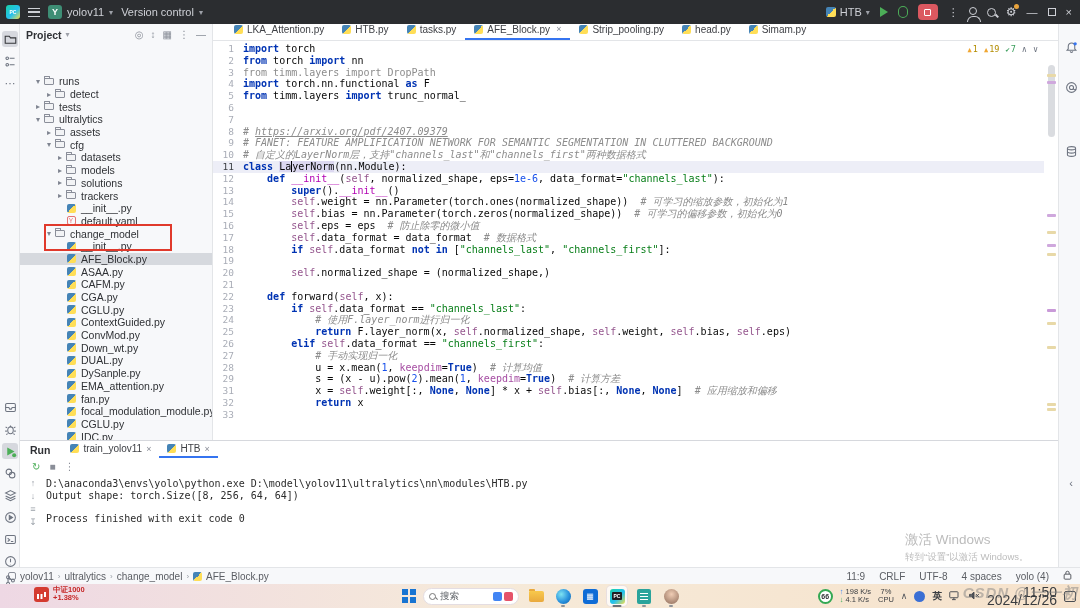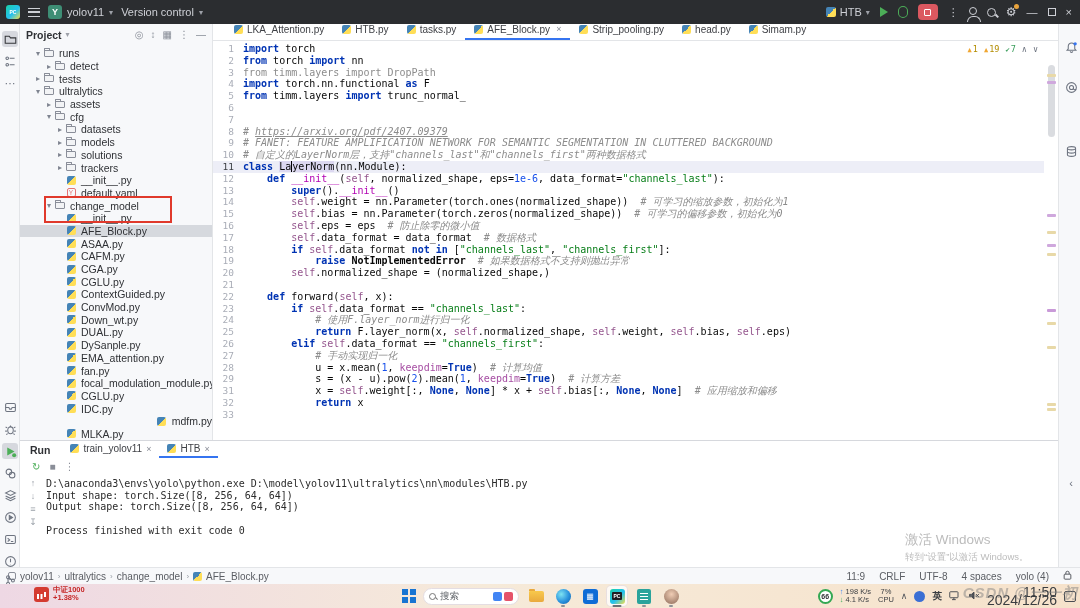--- a/index.html
+++ b/index.html
@@ -39,21 +39,21 @@
   .stripe.left { border-right:1px solid #e3e5e8; }
   .stripe.right { border-left:1px solid #e3e5e8; width:22px; }
   .st-ic { width:16px; height:16px; display:flex; align-items:center; justify-content:center; color:#6e7480; font-size:11px; margin:3px 0; border-radius:3px; position:absolute; left:2px; }
   .st-ic.act { background:#d6d8de; color:#34363a; }
   .st-ic svg { width:13px; height:13px; }
 
   .central { flex:1 1 auto; display:flex; flex-direction:column; min-width:0; }
   .top-row { height:416px; display:flex; min-height:0; }
 
   
-  .project { width:193px; background:#f7f8fa; border-right:1px solid #e3e5e8; flex:0 0 auto; display:flex; flex-direction:column; font-size:10.5px; color:#2f3135; position:relative; }
+  .project { width:193px; background:#f7f8fa; border-right:1px solid #e3e5e8; flex:0 0 auto; display:flex; flex-direction:column; font-size:10.5px; color:#2f3135; position:relative;gap:28px; }
   .proj-head { height:21px; display:flex; align-items:center; padding:0 6px; gap:4px; flex:0 0 auto; }
   .proj-title { font-weight:bold; font-size:10.5px; }
   .ph-icons { margin-left:auto; display:flex; gap:7px; color:#878c96; font-size:10px; }
   .tree { flex:1 1 auto; overflow:hidden; position:relative; padding-top:2px; }
   .trow { height:12.7px; display:flex; align-items:center; white-space:nowrap; }
   .trow.sel { background:#d6d9de; }
   .t-chev { width:10px; text-align:center; color:#7f8490; font-size:8px; flex:0 0 auto; }
   .t-ic { width:12px; margin-right:4px; display:flex; align-items:center; justify-content:center; flex:0 0 auto; }
   .fold { width:10px; height:7px; border:1px solid #8a8e99; border-radius:1px; position:relative; background:#f2f3f5; }
   .fold:before { content:""; position:absolute; top:-3px; left:-1px; width:4px; height:2px; border:1px solid #8a8e99; border-bottom:none; border-radius:1px 1px 0 0; }
@@ -557,21 +557,21 @@
                 <div class="code-line"><span class="gut">9</span><span class="ct"><span class="tk-c"># FANET: FEATURE AMPLIFICATION NETWORK FOR SEMANTIC SEGMENTATION IN CLUTTERED BACKGROUND</span></span></div>
                 <div class="code-line"><span class="gut">10</span><span class="ct"><span class="tk-c"># 自定义的LayerNorm层，支持"channels_last"和"channels_first"两种数据格式</span></span></div>
                 <div class="code-line hl"><span class="gut">11</span><span class="ct"><span class="tk-kw">class</span><span class="tk-pl"> </span><span class="tk-hlid">La</span><span class="caret"></span><span class="tk-hlid">yerNorm</span><span class="tk-pl">(nn.Module):</span></span></div>
                 <div class="code-line"><span class="gut">12</span><span class="ct"><span class="tk-pl">    </span><span class="tk-kw">def</span><span class="tk-pl"> </span><span class="tk-mg">__init__</span><span class="tk-pl">(</span><span class="tk-sf">self</span><span class="tk-pl">, normalized_shape, eps=</span><span class="tk-num">1e-6</span><span class="tk-pl">, data_format=</span><span class="tk-s">"channels_last"</span><span class="tk-pl">):</span></span></div>
                 <div class="code-line"><span class="gut">13</span><span class="ct"><span class="tk-pl">        </span><span class="tk-kw">super</span><span class="tk-pl">().</span><span class="tk-mg">__init__</span><span class="tk-pl">()</span></span></div>
                 <div class="code-line"><span class="gut">14</span><span class="ct"><span class="tk-pl">        </span><span class="tk-sf">self</span><span class="tk-pl">.weight = nn.Parameter(torch.ones(normalized_shape))  </span><span class="tk-c"># 可学习的缩放参数，初始化为1</span></span></div>
                 <div class="code-line"><span class="gut">15</span><span class="ct"><span class="tk-pl">        </span><span class="tk-sf">self</span><span class="tk-pl">.bias = nn.Parameter(torch.zeros(normalized_shape))  </span><span class="tk-c"># 可学习的偏移参数，初始化为0</span></span></div>
                 <div class="code-line"><span class="gut">16</span><span class="ct"><span class="tk-pl">        </span><span class="tk-sf">self</span><span class="tk-pl">.eps = eps  </span><span class="tk-c"># 防止除零的微小值</span></span></div>
                 <div class="code-line"><span class="gut">17</span><span class="ct"><span class="tk-pl">        </span><span class="tk-sf">self</span><span class="tk-pl">.data_format = data_format  </span><span class="tk-c"># 数据格式</span></span></div>
                 <div class="code-line"><span class="gut">18</span><span class="ct"><span class="tk-pl">        </span><span class="tk-kw">if</span><span class="tk-pl"> </span><span class="tk-sf">self</span><span class="tk-pl">.data_format </span><span class="tk-kw">not in</span><span class="tk-pl"> [</span><span class="tk-s">"channels_last"</span><span class="tk-pl">, </span><span class="tk-s">"channels_first"</span><span class="tk-pl">]:</span></span></div>
-                <div class="code-line"><span class="gut">19</span><span class="ct"><span class="tk-pl">            </span><span class="tk-kw">raise</span><span class="tk-pl"> </span><span class="tk-exc">NotImplementedError</span><span class="tk-pl">  </span><span class="tk-c"># 如果数据格式不支持则抛出异常</span></span></div>
+                <div class="code-line"><span class="gut">19</span></div>
                 <div class="code-line"><span class="gut">20</span><span class="ct"><span class="tk-pl">        </span><span class="tk-sf">self</span><span class="tk-pl">.normalized_shape = (normalized_shape,)</span></span></div>
                 <div class="code-line"><span class="gut">21</span><span class="ct">&nbsp;</span></div>
                 <div class="code-line"><span class="gut">22</span><span class="ct"><span class="tk-pl">    </span><span class="tk-kw">def</span><span class="tk-pl"> </span><span class="tk-fn">forward</span><span class="tk-pl">(</span><span class="tk-sf">self</span><span class="tk-pl">, x):</span></span></div>
                 <div class="code-line"><span class="gut">23</span><span class="ct"><span class="tk-pl">        </span><span class="tk-kw">if</span><span class="tk-pl"> </span><span class="tk-sf">self</span><span class="tk-pl">.data_format == </span><span class="tk-s">"channels_last"</span><span class="tk-pl">:</span></span></div>
                 <div class="code-line"><span class="gut">24</span><span class="ct"><span class="tk-pl">            </span><span class="tk-c"># 使用F.layer_norm进行归一化</span></span></div>
                 <div class="code-line"><span class="gut">25</span><span class="ct"><span class="tk-pl">            </span><span class="tk-kw">return</span><span class="tk-pl"> F.layer_norm(x, </span><span class="tk-sf">self</span><span class="tk-pl">.normalized_shape, </span><span class="tk-sf">self</span><span class="tk-pl">.weight, </span><span class="tk-sf">self</span><span class="tk-pl">.bias, </span><span class="tk-sf">self</span><span class="tk-pl">.eps)</span></span></div>
                 <div class="code-line"><span class="gut">26</span><span class="ct"><span class="tk-pl">        </span><span class="tk-kw">elif</span><span class="tk-pl"> </span><span class="tk-sf">self</span><span class="tk-pl">.data_format == </span><span class="tk-s">"channels_first"</span><span class="tk-pl">:</span></span></div>
                 <div class="code-line"><span class="gut">27</span><span class="ct"><span class="tk-pl">            </span><span class="tk-c"># 手动实现归一化</span></span></div>
                 <div class="code-line"><span class="gut">28</span><span class="ct"><span class="tk-pl">            u = x.mean(</span><span class="tk-num">1</span><span class="tk-pl">, </span><span class="tk-ka">keepdim</span><span class="tk-pl">=</span><span class="tk-kw">True</span><span class="tk-pl">)  </span><span class="tk-c"># 计算均值</span></span></div>
                 <div class="code-line"><span class="gut">29</span><span class="ct"><span class="tk-pl">            s = (x - u).pow(</span><span class="tk-num">2</span><span class="tk-pl">).mean(</span><span class="tk-num">1</span><span class="tk-pl">, </span><span class="tk-ka">keepdim</span><span class="tk-pl">=</span><span class="tk-kw">True</span><span class="tk-pl">)  </span><span class="tk-c"># 计算方差</span></span></div>
@@ -625,21 +625,21 @@
           <span>■</span>
           <span>⋮</span>
         </div>
         <div class="console">
           <div class="con-gut">
             <span>↑</span>
             <span>↓</span>
             <span>≡</span>
             <span>↧</span>
           </div>
-          <div class="con-out" id="console-out"><div>D:\anaconda3\envs\yolo\python.exe D:\model\yolov11\ultralytics\nn\modules\HTB.py</div><div>Input shape: torch.Size([8, 256, 64, 64])</div><div>Output shape: torch.Size([8, 256, 64, 64])</div><div>&nbsp;</div><div>Process finished with exit code 0</div></div>
+          <div class="con-out" id="console-out"><div>D:\anaconda3\envs\yolo\python.exe D:\model\yolov11\ultralytics\nn\modules\HTB.py</div><div>Output shape: torch.Size([8, 256, 64, 64])</div><div>&nbsp;</div><div>Process finished with exit code 0</div></div>
         </div>
       </div>
     </div>
 
     <div class="stripe right">
       <span class="st-ic" style="top:12px;left:4px">
         <svg viewBox="0 0 16 16" fill="none" stroke="#6e7480" stroke-width="1.3">
             <path d="M8 2.5a4 4 0 0 1 4 4v3l1.5 2h-11L4 9.5v-3a4 4 0 0 1 4-4zM6.5 12.5a1.5 1.5 0 0 0 3 0"></path>
             <circle cx="12.5" cy="3.5" r="2" fill="#3574f0" stroke="none"></circle>
           </svg>

